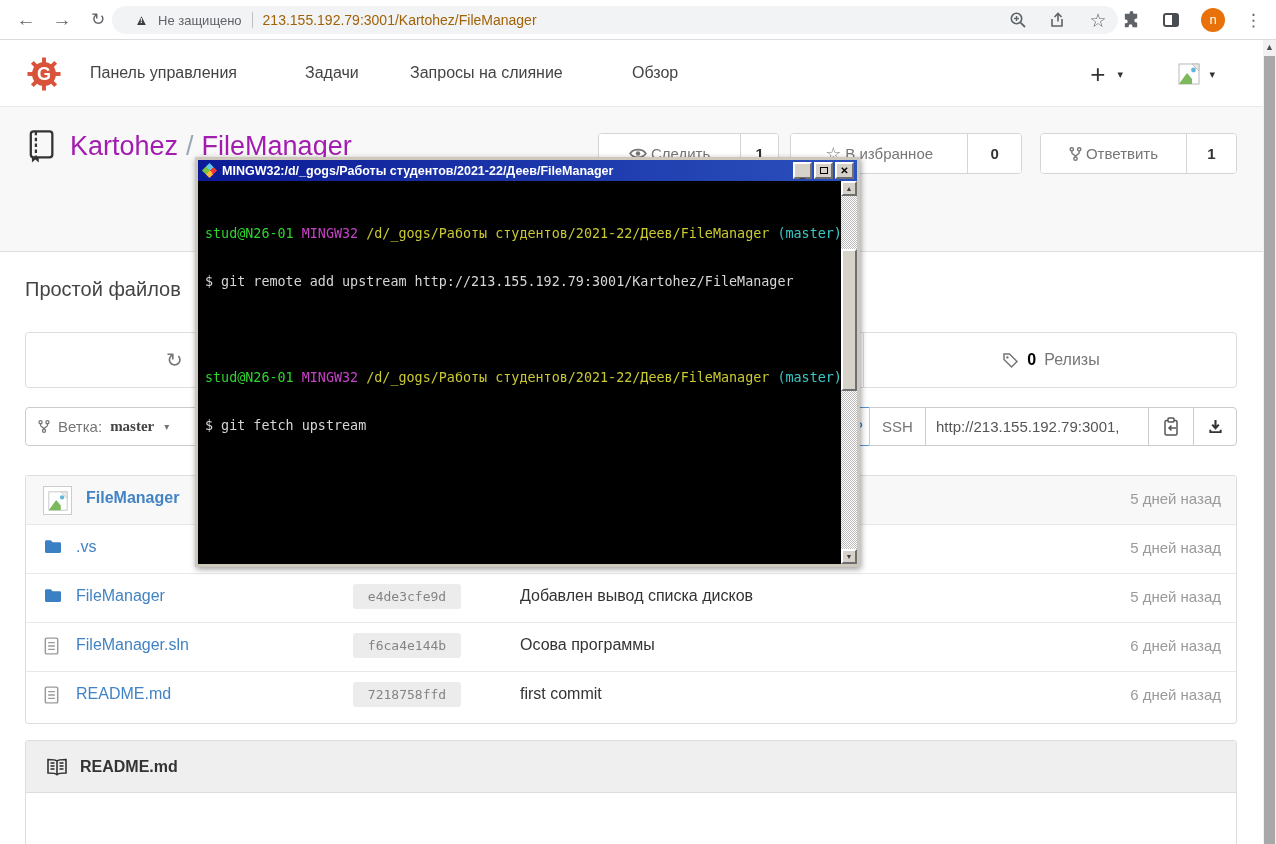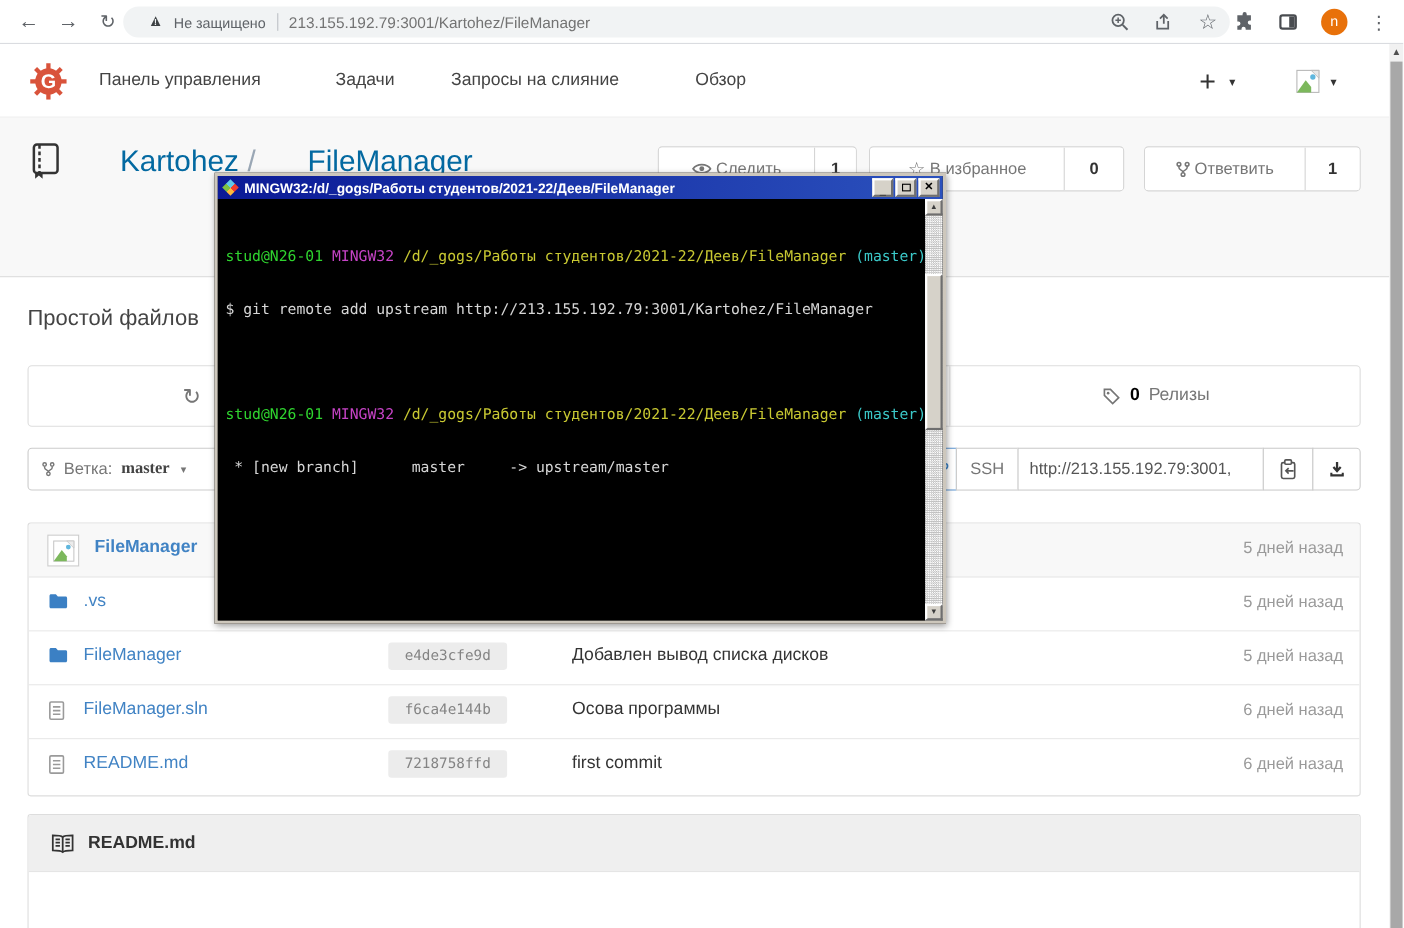--- a/index.html
+++ b/index.html
@@ -12,21 +12,21 @@
     border-bottom:1px solid #dadce0; }
   .chrome .navbtn { position:absolute; top:6px; width:28px; height:28px; text-align:center;
     line-height:28px; font-size:19px; color:#5f6368; border-radius:50%; }
   .omnibox { position:absolute; left:112px; top:6px; width:1006px; height:28px; background:#f1f3f4;
     border-radius:14px; display:flex; align-items:center; }
   .warn-wrap { position:relative; margin-left:22px; width:18px; height:18px; }
   .warn-tri { color:#3c4043; font-size:15px; line-height:18px; }
   .warn-bang { position:absolute; left:6px; top:5px; font-size:8px; font-weight:bold; color:#f1f3f4; }
   .sec-label { color:#5f6368; font-size:13px; margin-left:6px; }
   .omni-div { width:1px; height:16px; background:#bdc1c6; margin:0 10px; }
-  .omni-url { color:#737373; font-size:14px; }
+  .omni-url { color:#a16207; font-size:14px; }
   .omni-right { position:absolute; right:10px; top:0; height:28px; display:flex; align-items:center; gap:20px; }
   .chrome-ico { width:20px; height:20px; display:flex; align-items:center; justify-content:center; color:#5f6368; }
   .ext-row { position:absolute; right:14px; top:6px; height:28px; display:flex; align-items:center; gap:20px; }
   .profile-badge { width:24px; height:24px; border-radius:50%; background:#e8710a; color:#fff;
     font-size:13px; text-align:center; line-height:24px; }
   .dots { color:#5f6368; font-size:17px; letter-spacing:0; }
   .sidebar-ico { width:16px; height:14px; border:2px solid #494c50; border-radius:3px; position:relative; }
   .sidebar-ico::after { content:""; position:absolute; right:0; top:0; width:5px; height:10px; background:#494c50; }
 
   
@@ -34,21 +34,21 @@
     border-bottom:1px solid #ebebeb; }
   .gnav-item { position:absolute; top:23px; font-size:16px; color:#444; cursor:pointer; }
   .gnav-right { position:absolute; top:0; height:66px; display:flex; align-items:center; }
   .plusbtn { font-size:26px; color:#333; font-weight:400; }
   .caret { color:#333; font-size:11px; }
 
   
   .repo-head { position:absolute; left:0; top:107px; width:1263px; height:145px; background:#f8f8f8;
     border-bottom:1px solid #ddd; }
   .repo-title { position:absolute; left:70px; top:24px; font-size:27px; color:#5e93d6; }
-  .repo-title a { color:#0369a1; text-decoration:none;margin-left:39px; }
+  .repo-title a { color:#a21caf; text-decoration:none; }
   .repo-title .sep { color:#9aa7b5; padding:0 8px; }
   .btn-group { position:absolute; top:26px; height:41px; display:flex; border:1px solid #d5d5d5;
     border-radius:4px; background:#fff; overflow:hidden; }
   .btn-main { display:flex; align-items:center; justify-content:center; gap:4px; color:#767676;
     font-size:15px; background:#fff; }
   .btn-count { display:flex; align-items:center; justify-content:center; border-left:1px solid #d5d5d5;
     font-size:15px; font-weight:bold; color:#333; background:#fff; }
   .tab { position:absolute; left:25px; top:98px; width:141px; height:48px; background:#fff;
     border:1px solid #ddd; border-bottom:none; border-radius:4px 4px 0 0; display:flex;
     align-items:center; justify-content:center; gap:9px; font-size:16px; color:#444; z-index:2; }
@@ -414,21 +414,21 @@
           <span class="sq"></span>
         </span>
       <span class="wbtn">✕</span>
     </div>
     <div class="term-body">
       <div class="term-text">
         <div class="term-line"><span class="tg">stud@N26-01</span><span class="tm"> MINGW32 </span><span class="ty">/d/_gogs/Работы студентов/2021-22/Деев/FileManager</span><span class="tc"> (master)</span></div>
         <div class="term-line">$ git remote add upstream http://213.155.192.79:3001/Kartohez/FileManager</div>
         <div class="term-line">&nbsp;</div>
         <div class="term-line"><span class="tg">stud@N26-01</span><span class="tm"> MINGW32 </span><span class="ty">/d/_gogs/Работы студентов/2021-22/Деев/FileManager</span><span class="tc"> (master)</span></div>
-        <div class="term-line"> * [new branch]      master     -&gt; upstream/master</div>
+        <div class="term-line">$ git fetch upstream</div>
         <div class="term-line">&nbsp;</div>
         
         
       </div>
       <div class="term-scroll">
         <div class="tsbtn up">▲</div>
         <div class="ts-thumb"></div>
         <div class="tsbtn down">▼</div>
       </div>
     </div>

